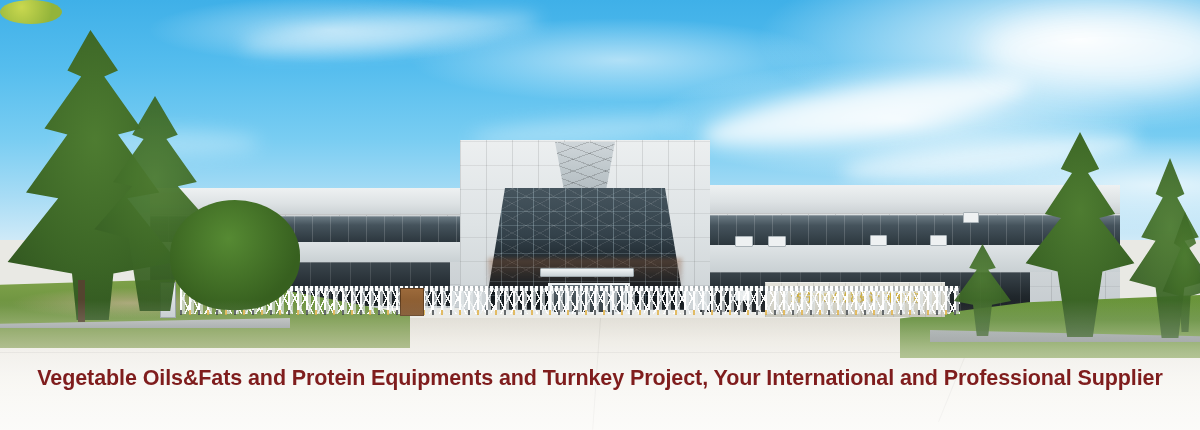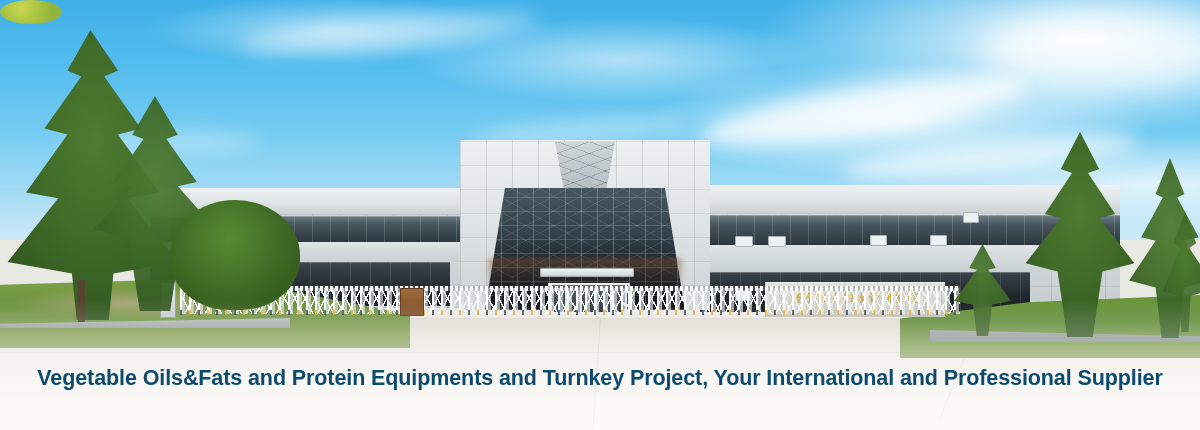--- a/index.html
+++ b/index.html
@@ -269,21 +269,21 @@
     pointer-events:none;
   }
 
   
   .tagline{
     position:absolute;left:0;top:366px;width:1200px;
     text-align:center;
     font-size:21.5px;
     font-weight:bold;
     letter-spacing:-0.1px;
-    color:#0c4a6e;
+    color:#7f1d1d;
     font-family:"Liberation Sans","DejaVu Sans",sans-serif;
     white-space:nowrap;
   }
 </style>
 </head>
 <body>
 
 <div id="banner">
 
   <div class="sky"></div>

